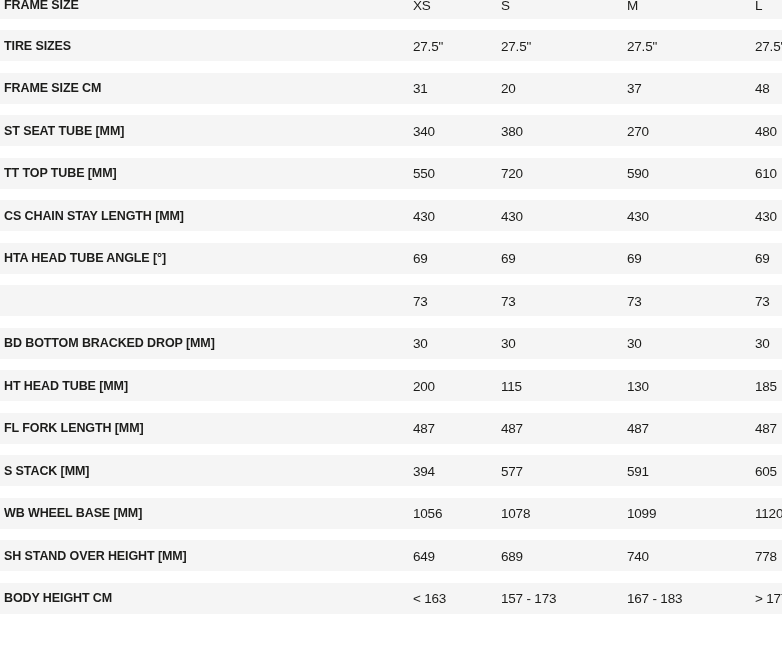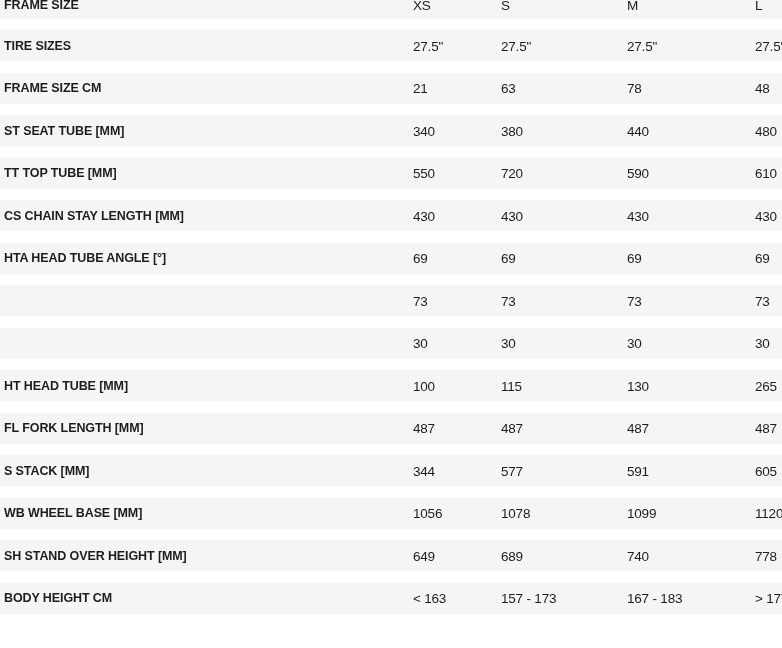--- a/index.html
+++ b/index.html
@@ -68,31 +68,31 @@
   <div class="row">
     <span class="cell label row-label">TIRE SIZES</span>
     <span class="cell c1 val">27.5"</span>
     <span class="cell c2 val">27.5"</span>
     <span class="cell c3 val">27.5"</span>
     <span class="cell c4 val">27.5"</span>
   </div>
 
   <div class="row">
     <span class="cell label row-label">FRAME SIZE CM</span>
-    <span class="cell c1 val">21</span>
-    <span class="cell c2 val">63</span>
-    <span class="cell c3 val">78</span>
+    <span class="cell c1 val">31</span>
+    <span class="cell c2 val">20</span>
+    <span class="cell c3 val">37</span>
     <span class="cell c4 val">48</span>
   </div>
 
   <div class="row">
     <span class="cell label row-label">ST SEAT TUBE [MM]</span>
     <span class="cell c1 val">340</span>
     <span class="cell c2 val">380</span>
-    <span class="cell c3 val">440</span>
+    <span class="cell c3 val">270</span>
     <span class="cell c4 val">480</span>
   </div>
 
   <div class="row">
     <span class="cell label row-label">TT TOP TUBE [MM]</span>
     <span class="cell c1 val">550</span>
     <span class="cell c2 val">720</span>
     <span class="cell c3 val">590</span>
     <span class="cell c4 val">610</span>
   </div>
@@ -114,46 +114,47 @@
   </div>
 
   <div class="row">
     <span class="cell c1 val">73</span>
     <span class="cell c2 val">73</span>
     <span class="cell c3 val">73</span>
     <span class="cell c4 val">73</span>
   </div>
 
   <div class="row">
+    <span class="cell label row-label">BD BOTTOM BRACKED DROP [MM]</span>
     <span class="cell c1 val">30</span>
     <span class="cell c2 val">30</span>
     <span class="cell c3 val">30</span>
     <span class="cell c4 val">30</span>
   </div>
 
   <div class="row">
     <span class="cell label row-label">HT HEAD TUBE [MM]</span>
-    <span class="cell c1 val">100</span>
+    <span class="cell c1 val">200</span>
     <span class="cell c2 val">115</span>
     <span class="cell c3 val">130</span>
-    <span class="cell c4 val">265</span>
+    <span class="cell c4 val">185</span>
   </div>
 
   <div class="row">
     <span class="cell label row-label">FL FORK LENGTH [MM]</span>
     <span class="cell c1 val">487</span>
     <span class="cell c2 val">487</span>
     <span class="cell c3 val">487</span>
     <span class="cell c4 val">487</span>
   </div>
 
 
   <div class="row">
     <span class="cell label row-label">S STACK [MM]</span>
-    <span class="cell c1 val">344</span>
+    <span class="cell c1 val">394</span>
     <span class="cell c2 val">577</span>
     <span class="cell c3 val">591</span>
     <span class="cell c4 val">605</span>
   </div>
 
   <div class="row">
     <span class="cell label row-label">WB WHEEL BASE [MM]</span>
     <span class="cell c1 val">1056</span>
     <span class="cell c2 val">1078</span>
     <span class="cell c3 val">1099</span>

